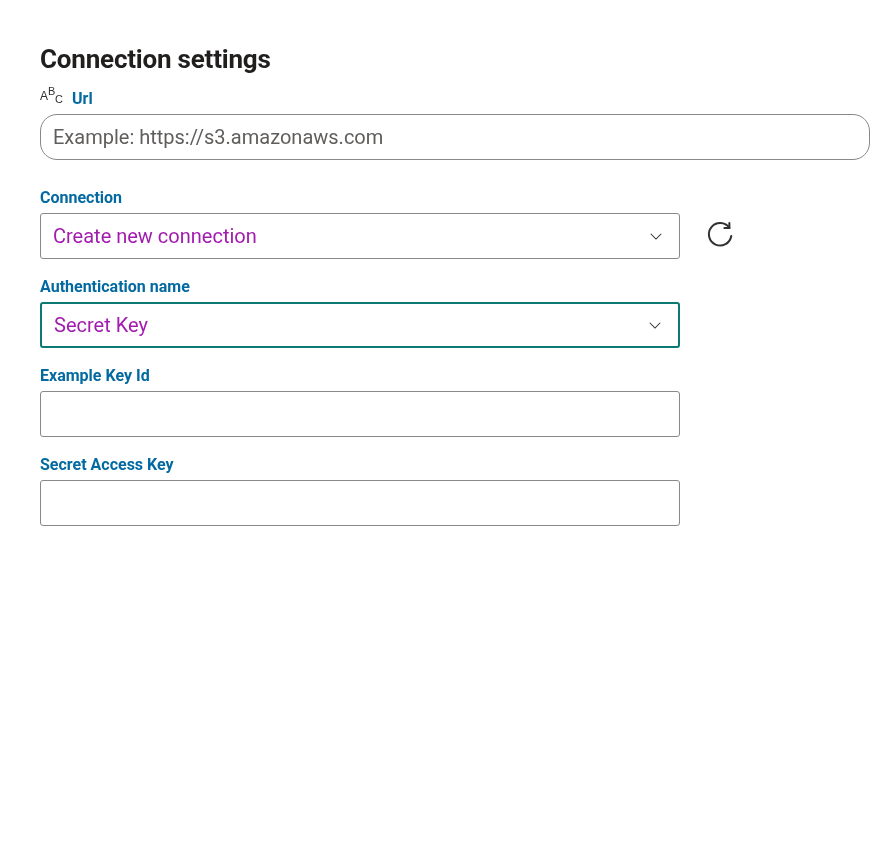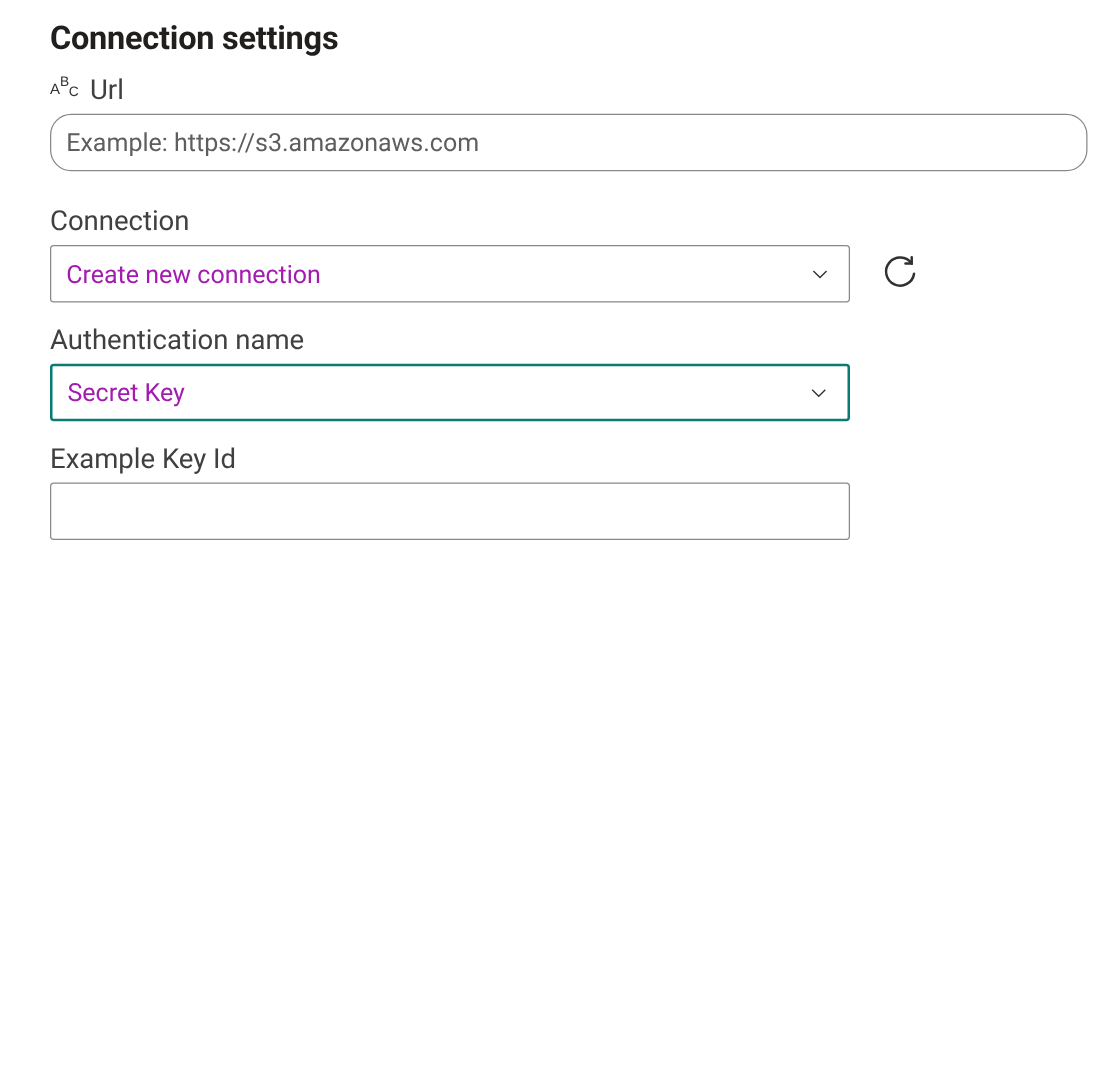--- a/index.html
+++ b/index.html
@@ -9,32 +9,32 @@
       color: #201f1e;
       padding: 16px 40px;
       width: 875px;
     }
     h2.section-title {
       font-size: 26px;
       font-weight: 700;
       margin-bottom: 14px;
       letter-spacing: -0.2px;
     }
-    .section { margin-bottom: 28px; }
+    .section { margin-bottom: 28px; margin-top: 28px; }
     .field { margin-bottom: 18px; }
     .label-row {
       display: flex;
       align-items: center;
       gap: 6px;
       margin-bottom: 6px;
     }
     .field-label {
-      font-size: 22px;
-      font-weight: 400;
-      color: #404040;
+      font-size: 16px;
+      font-weight: 700;
+      color: #0369a1;
     }
     .abc-icon {
       font-size: 13px;
       font-family: "Segoe UI", Arial, sans-serif;
       line-height: 1;
       position: relative;
       width: 26px;
       height: 20px;
       display: inline-block;
       color: #323130;
@@ -154,13 +154,19 @@
     </div>
   </div>
 
   <div class="field">
     <div class="label-row">
       <span class="field-label">Example Key Id</span>
     </div>
     <input type="text" class="text-input creds-width" value="" style="">
   </div>
 
+  <div class="field">
+    <div class="label-row">
+      <span class="field-label">Secret Access Key</span>
+    </div>
+    <input type="password" class="text-input creds-width" value="" style="">
+  </div>
 </div>
 
 </body></html>

